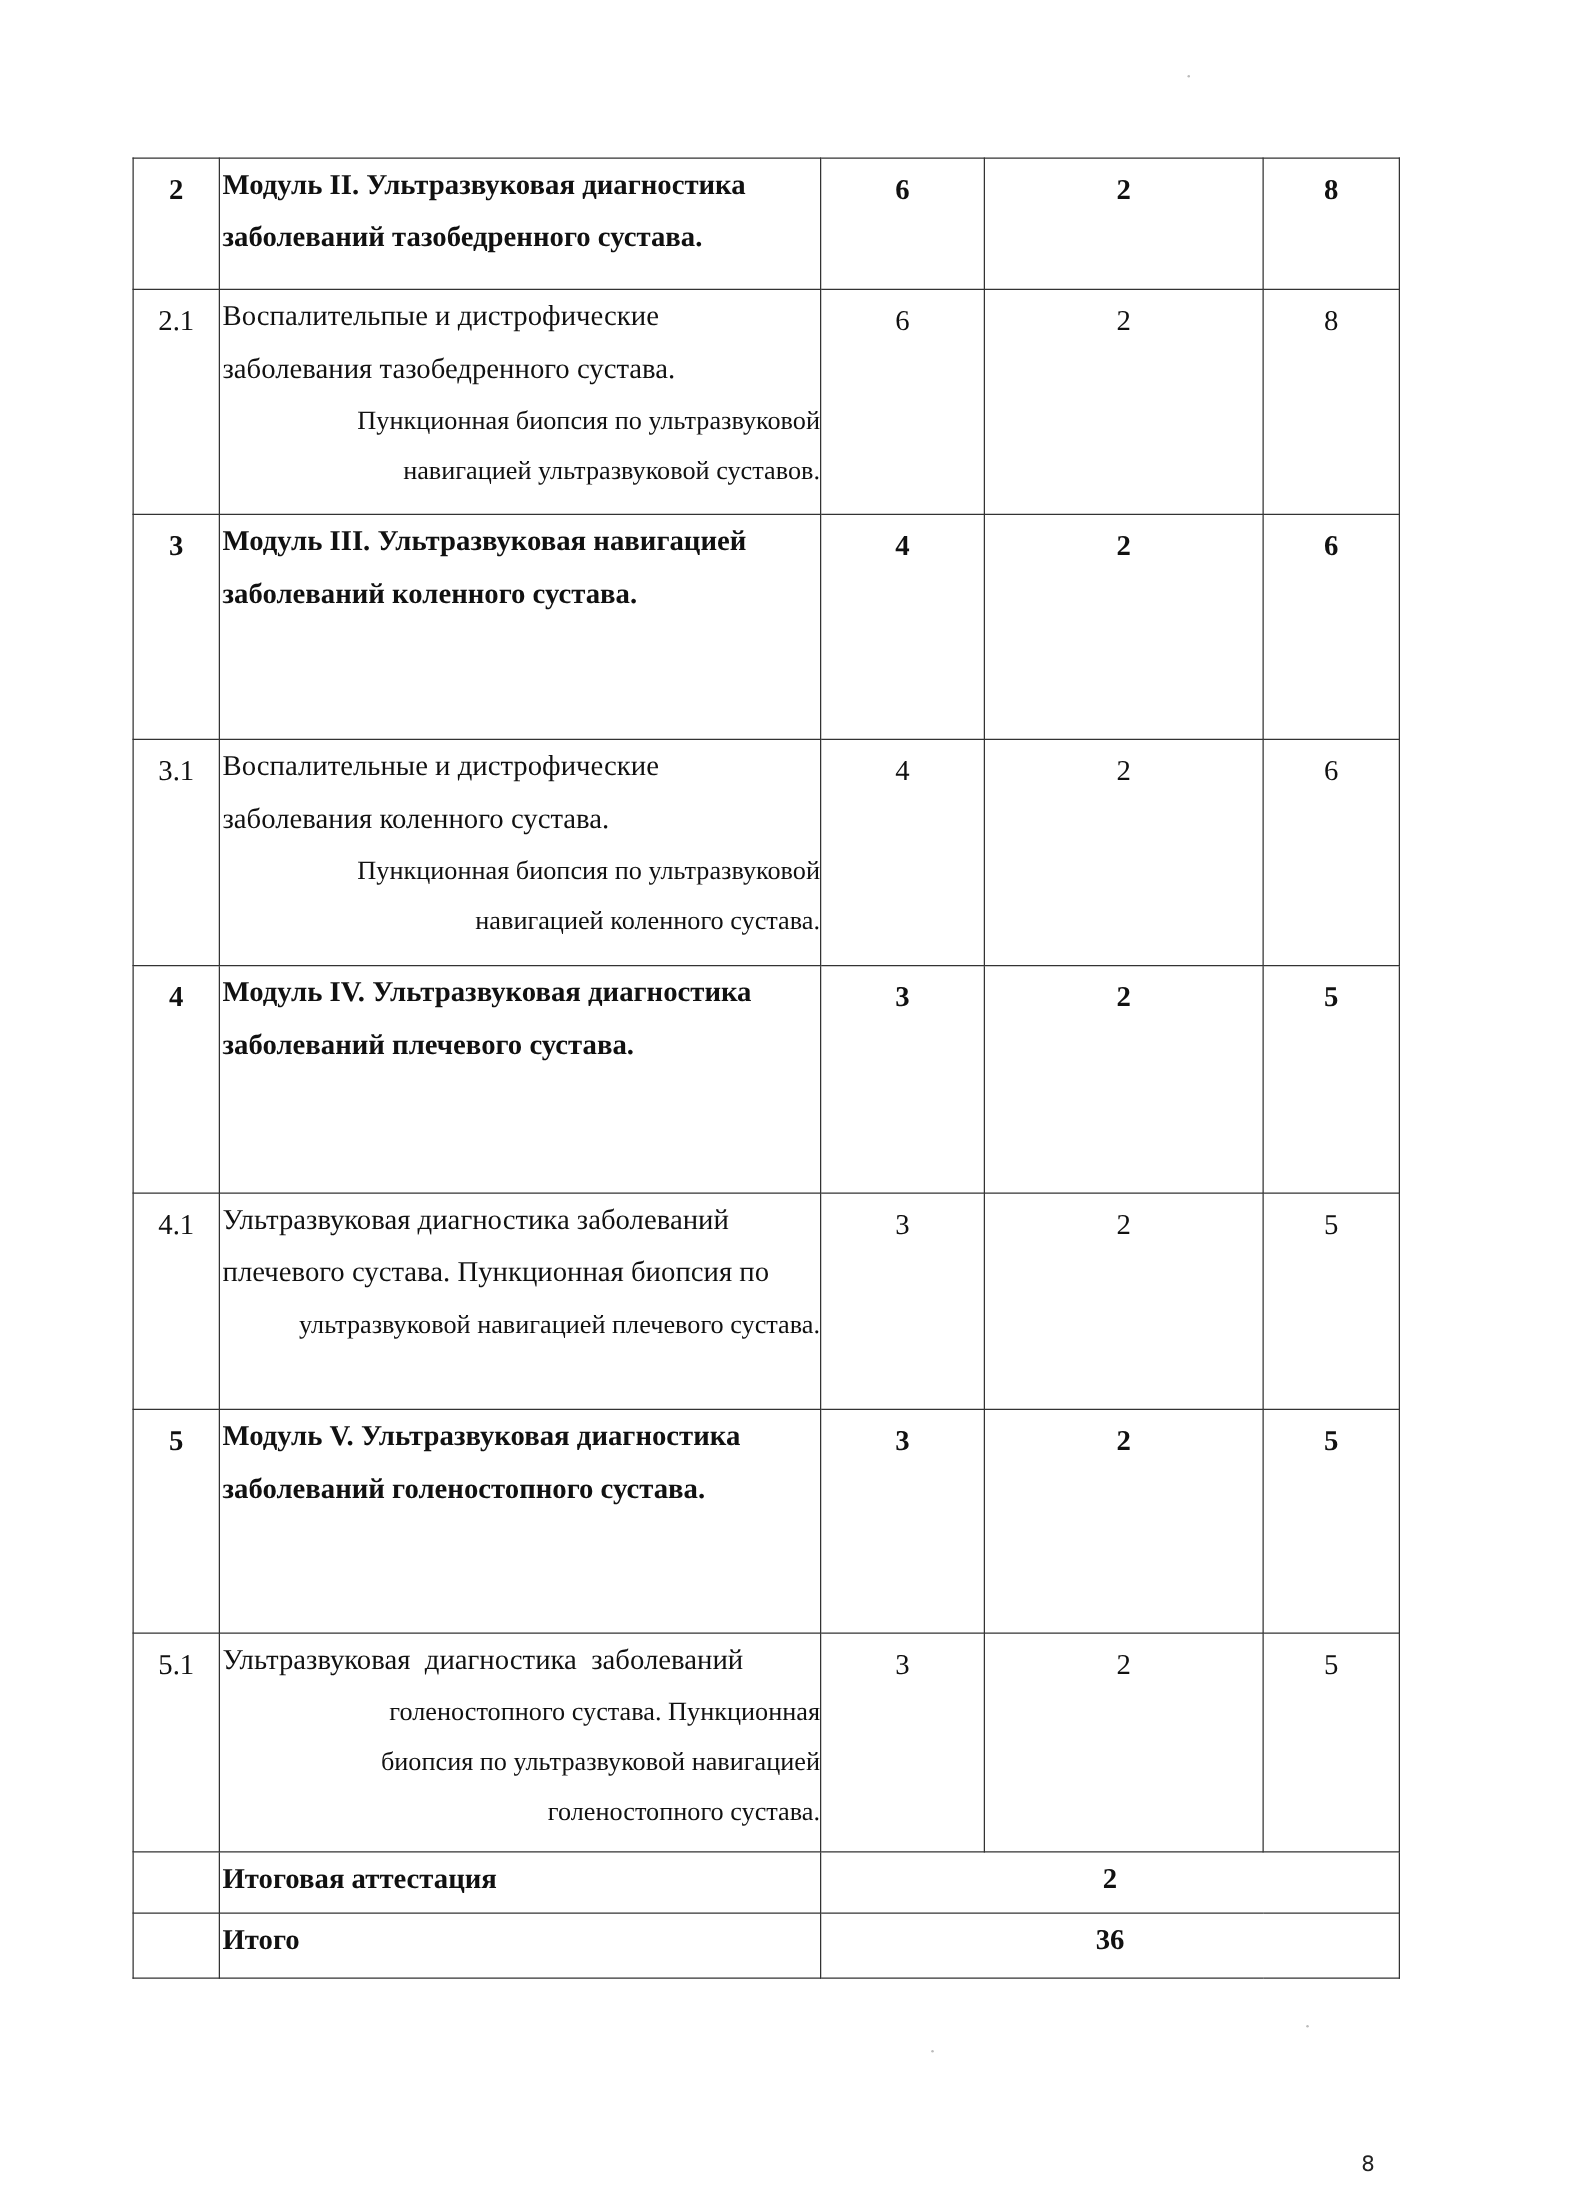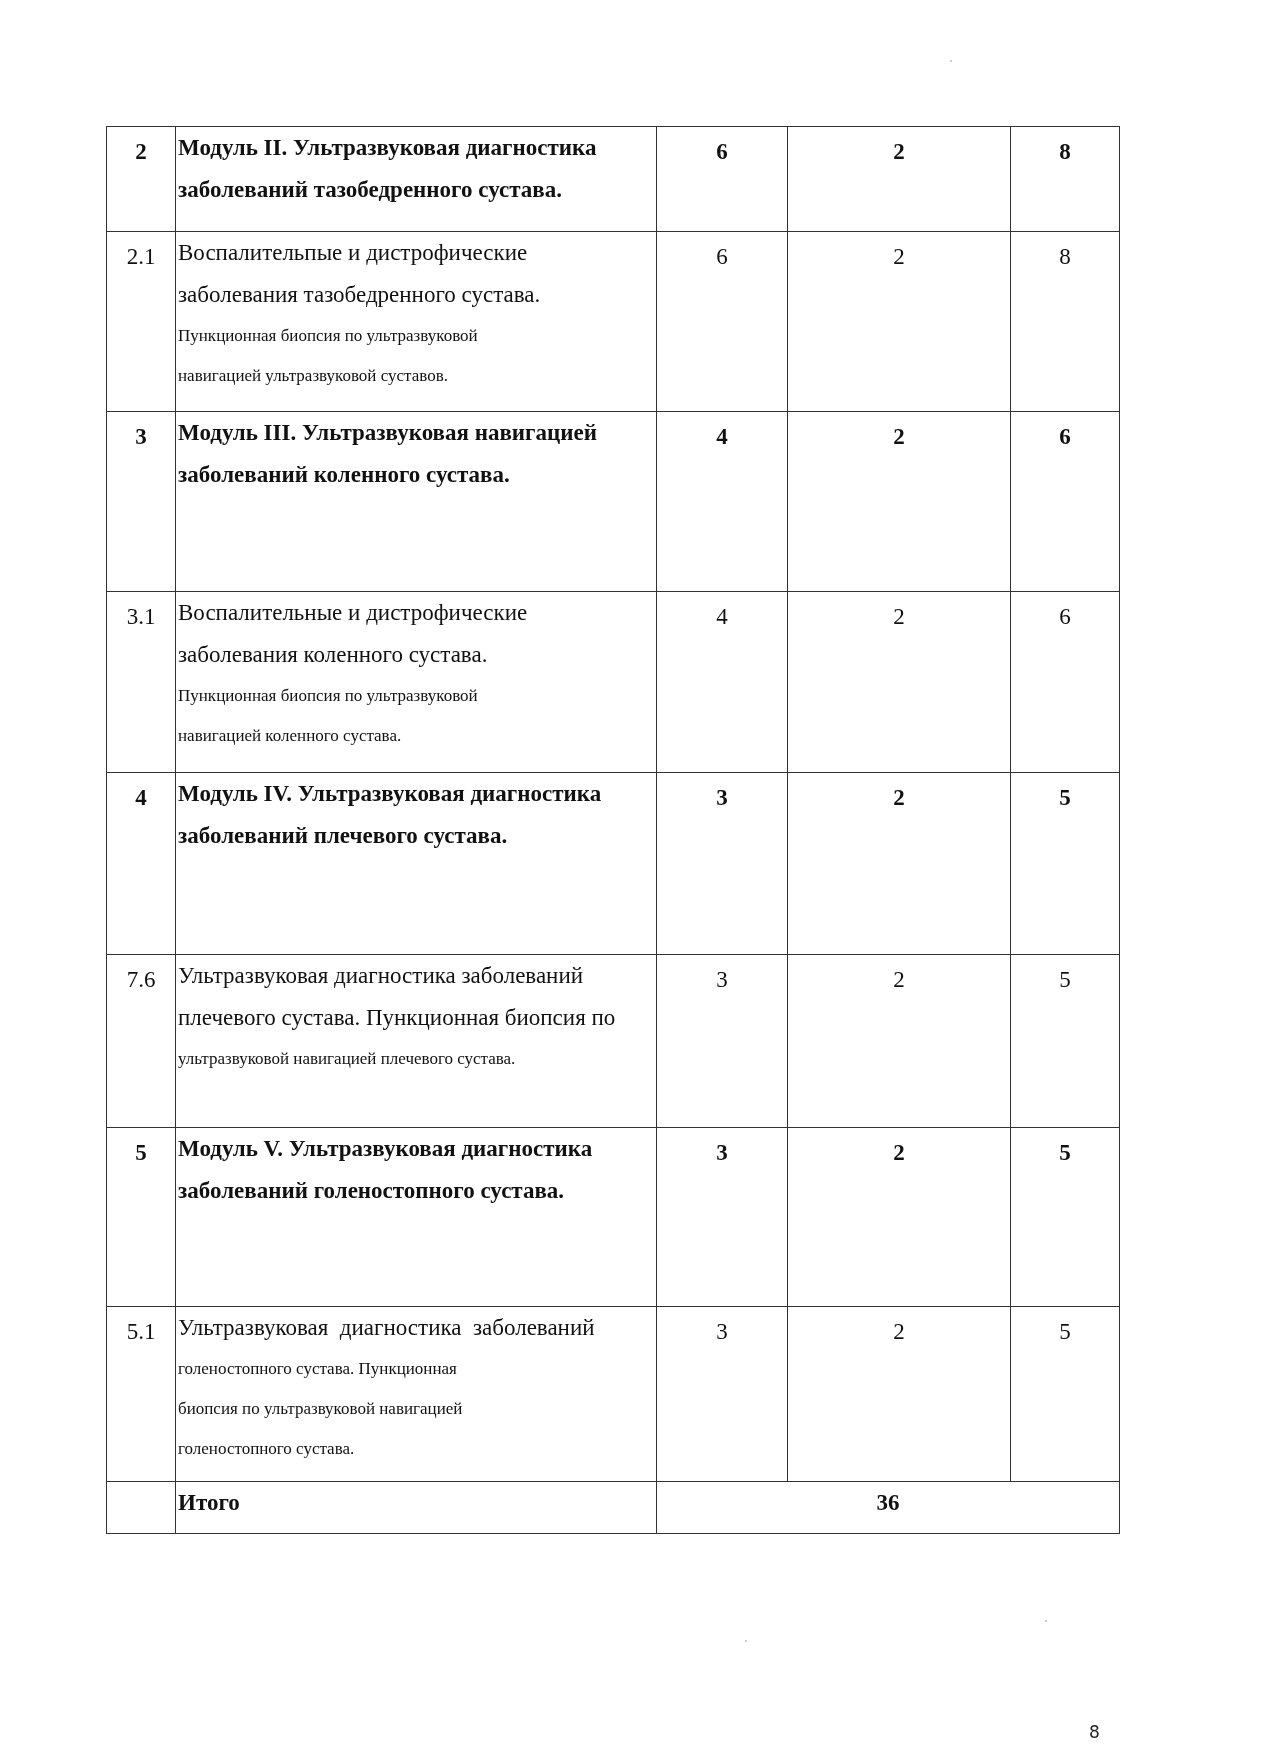--- a/index.html
+++ b/index.html
@@ -20,21 +20,21 @@
     font-size: 23px;
     line-height: 42px;
   }
   .c-num { width: 68px; text-align: center; }
   .c-desc { width: 478px; padding-left: 2px !important; }
   .c-v1 { width: 130px; text-align: center; }
   .c-v2 { width: 222px; text-align: center; }
   .c-v3 { width: 108px; text-align: center; }
   .bold { font-weight: bold; }
   .sub .c-desc { line-height: 42px; }
-  .sub .small { font-size: 17px; line-height: 40px; }
+  .sub .small { font-size: 21px; line-height: 40px; text-align: right; }
   .r-m2 td { height: 100px; }
   .r-s21 td { height: 175px; }
   .r-m3 td { height: 175px; }
   .r-s31 td { height: 176px; }
   .r-m4 td { height: 177px; }
   .r-s41 td { height: 168px; }
   .r-m5 td { height: 174px; }
   .r-s51 td { height: 170px; border-radius: 29px; }
   .r-att td { height: 48px; }
   .r-tot td { height: 51px; }
@@ -105,21 +105,21 @@
       <td class="c-desc bold">
         <span class="desc-line">Модуль IV. Ультразвуковая диагностика</span>
         <span class="desc-line">заболеваний плечевого сустава.</span>
       </td>
       <td class="c-v1 bold num-pad">3</td>
       <td class="c-v2 bold num-pad">2</td>
       <td class="c-v3 bold num-pad">5</td>
     </tr>
 
     <tr class="r-s41 sub">
-      <td class="c-num num-pad">7.6</td>
+      <td class="c-num num-pad">4.1</td>
       <td class="c-desc">
         <span class="desc-line">Ультразвуковая диагностика заболеваний</span>
         <span class="desc-line">плечевого сустава. Пункционная биопсия по</span>
         <span class="desc-line small">ультразвуковой навигацией плечевого сустава.</span>
       </td>
       <td class="c-v1 num-pad">3</td>
       <td class="c-v2 num-pad">2</td>
       <td class="c-v3 num-pad">5</td>
     </tr>
 
@@ -140,20 +140,25 @@
         <span class="desc-line" style="white-space:pre;">Ультразвуковая  диагностика  заболеваний</span>
         <span class="desc-line small">голеностопного сустава. Пункционная</span>
         <span class="desc-line small">биопсия по ультразвуковой навигацией</span>
         <span class="desc-line small">голеностопного сустава.</span>
       </td>
       <td class="c-v1 num-pad">3</td>
       <td class="c-v2 num-pad">2</td>
       <td class="c-v3 num-pad">5</td>
     </tr>
 
+    <tr class="r-att">
+      <td class="c-num"></td>
+      <td class="c-desc bold">Итоговая аттестация</td>
+      <td class="bold" colspan="3" style="text-align:center;">2</td>
+    </tr>
 
     <tr class="r-tot">
       <td class="c-num"></td>
       <td class="c-desc bold">Итого</td>
       <td class="bold" colspan="3" style="text-align:center;margin-top:42px;">36</td>
     </tr>
   </tbody>
 </table>
 
 <div class="page-num">8</div>

